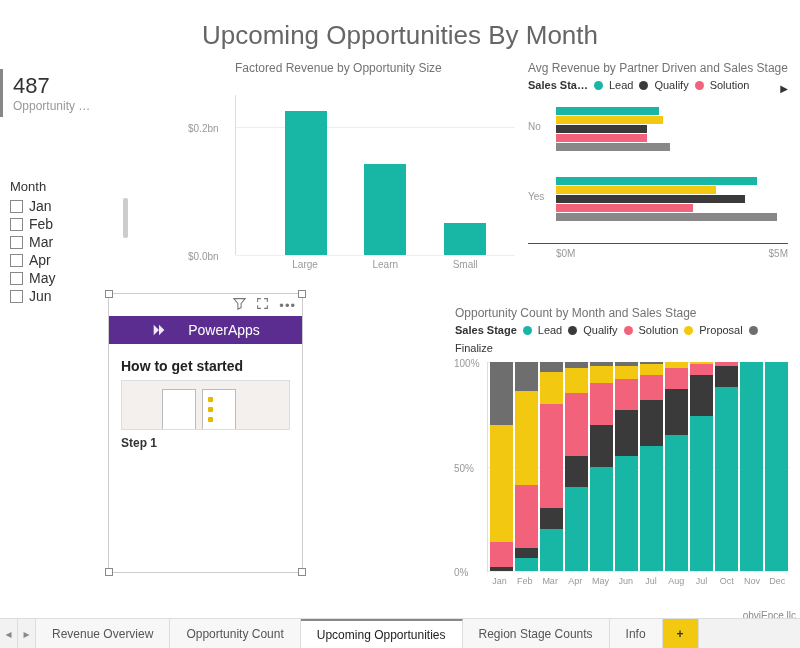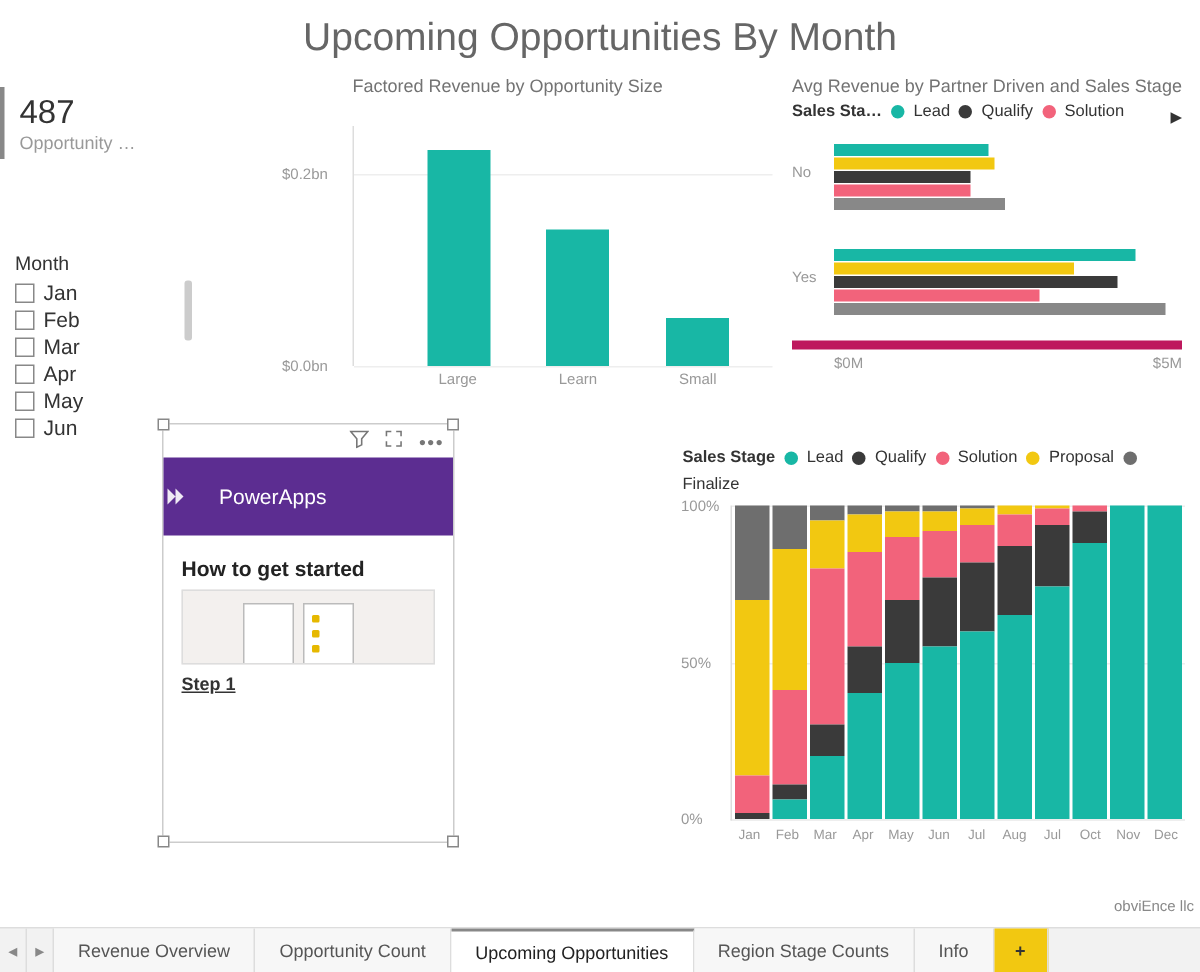--- a/index.html
+++ b/index.html
@@ -1,17 +1,17 @@
 <!DOCTYPE html>
 <html><head>
 <meta charset="utf-8">
 <style>
   * { box-sizing: border-box; margin: 0; padding: 0; }
   body { font-family: "Segoe UI", Arial, sans-serif; background: #fff; color: #333; width: 800px; height: 648px; overflow: hidden; position: relative; }
-  .page-title { font-size: 26px; font-weight: 300; color: #666; text-align: center; padding: 9px 0 10px; }
+  .page-title { font-size: 26px; font-weight: 300; color: #666; text-align: center; padding: 20px 0 10px; }
   .canvas { position: relative; width: 100%; height: 560px; }
   
   .kpi { position: absolute; left: 0; top: 8px; width: 120px; border-left: 3px solid #888; padding: 4px 0 4px 10px; }
   .kpi-val { font-size: 22px; color: #333; }
   .kpi-label { font-size: 12px; color: #999; white-space: nowrap; overflow: hidden; text-overflow: ellipsis; }
   
   .slicer { position: absolute; left: 10px; top: 78px; width: 110px; margin-top: 40px; }
   .slicer-header { font-size: 13px; color: #333; margin-bottom: 4px; }
   .slicer-item { font-size: 14px; color: #333; display: flex; align-items: center; gap: 6px; margin: 2px 0; }
   .chk { width: 13px; height: 13px; border: 1px solid #888; background: #fff; }
@@ -24,21 +24,21 @@
   
   .chart-factored { position: absolute; left: 235px; top: 0; width: 280px; height: 230px; }
   .fr-plot { position: relative; height: 160px; margin-top: 20px; border-left: 1px solid #ddd; }
   .fr-grid { position: absolute; left: 0; right: 0; border-top: 1px solid #eee; }
   .fr-ylab { position: absolute; left: -48px; font-size: 10px; color: #999; transform: translateY(-50%); }
   .fr-bars { position: absolute; left: 30px; right: 10px; bottom: 0; top: 0; display: flex; align-items: flex-end; justify-content: space-around; }
   .fr-bar { width: 42px; background: #18b7a5; }
   .fr-xlab { display: flex; justify-content: space-around; font-size: 10px; color: #999; margin-left: 30px; margin-right: 10px; padding-top: 4px; }
   
   .chart-avg { position: absolute; left: 528px; top: 0; width: 260px; height: 230px; }
-  .avg-plot { position: relative; height: 145px; margin-top: 8px; border-bottom: 6px solid #be185d; }
+  .avg-plot { position: relative; height: 145px; margin-top: 8px; border-bottom: 1px solid #be185d; }
   .avg-group { position: absolute; left: 28px; right: 4px; }
   .avg-bar { height: 8px; margin-bottom: 1px; }
   .avg-ylab { position: absolute; left: 0; font-size: 10px; color: #999; }
   .avg-xlab { display: flex; justify-content: space-between; font-size: 10px; color: #999; margin-left: 28px; padding-top: 4px; }
   .arrow-right { position: absolute; right: 0; top: 22px; font-size: 10px; color: #333; }
   
   .chart-stacked { position: absolute; left: 455px; top: 245px; width: 335px; height: 285px; }
   .st-plot { position: relative; height: 210px; margin-top: 8px; border-left: 1px solid #ddd; border-bottom: 1px solid #ddd; margin-left: 32px; }
   .st-grid { position: absolute; left: 0; right: 0; border-top: 1px solid #eee; }
   .st-ylab { position: absolute; left: -34px; font-size: 10px; color: #999; transform: translateY(-50%); }
@@ -49,29 +49,29 @@
   .st-xlab span { flex: 1; text-align: center; }
   
   .pa-widget { position: absolute; left: 108px; top: 232px; width: 195px; height: 280px; border: 1px solid #ccc; background: #fff; }
   .pa-corner { position: absolute; width: 8px; height: 8px; border: 1px solid #888; background: #fff; }
   .pa-corner.tl { left: -4px; top: -4px; }
   .pa-corner.tr { right: -4px; top: -4px; }
   .pa-corner.bl { left: -4px; bottom: -4px; }
   .pa-corner.br { right: -4px; bottom: -4px; }
   .pa-toolbar { height: 22px; display: flex; justify-content: flex-end; align-items: center; gap: 10px; padding: 0 6px; color: #777; font-size: 13px; }
   .pa-toolbar .icon { cursor: pointer; }
-  .pa-banner { background: #5c2d91; color: #fff; text-align: center; padding: 18px 0; font-size: 14px; display: flex; align-items: center; gap: 21px; }
+  .pa-banner { background: #5c2d91; color: #fff; text-align: center; padding: 6px 0; font-size: 14px; display: flex; justify-content: center; align-items: center; gap: 21px; }
   .pa-body { padding: 10px 12px; font-size: 12px; color: #555; line-height: 1.4; }
   .pa-body a { color: #5c2d91; text-decoration: none; }
   .pa-get { font-weight: 700; font-size: 14px; color: #222; margin: 14px 12px 6px; }
   .pa-step-img { margin: 0 12px; height: 50px; background: #f3f0ee; border: 1px solid #ddd; position: relative; overflow: hidden; }
   .pa-step-img .shape-a { position: absolute; left: 40px; top: 8px; width: 34px; height: 50px; background: #fff; border: 1px solid #bbb; }
   .pa-step-img .shape-b { position: absolute; left: 80px; top: 8px; width: 34px; height: 50px; background: #fff; border: 1px solid #bbb; }
   .pa-step-img .dot { position: absolute; width: 5px; height: 5px; background: #e6b800; border-radius: 1px; }
-  .pa-step-lbl { font-weight: 700; font-size: 12px; margin: 6px 12px; text-decoration: underline; }
+  .pa-step-lbl { font-weight: 700; font-size: 12px; margin: 6px 12px; }
   
   .attrib { position: absolute; right: 4px; bottom: 0; font-size: 10px; color: #888; }
   
   .tabbar { position: absolute; left: 0; right: 0; bottom: 0; height: 30px; background: #f2f2f2; border-top: 1px solid #ddd; display: flex; align-items: stretch; font-size: 12px; }
   .tab-nav { width: 18px; display: flex; align-items: center; justify-content: center; color: #888; border-right: 1px solid #ddd; }
   .tab { padding: 0 16px; display: flex; align-items: center; color: #555; border-right: 1px solid #ddd; cursor: pointer; background: #f7f7f7; }
   .tab.active { background: #fff; border-top: 2px solid #888; font-weight: 400; color: #222; }
   .tab.add { background: #f2c811; font-weight: 700; color: #333; justify-content: center; width: 36px; padding: 0; }
   
   .c-lead { background: #18b7a5; }
@@ -211,20 +211,21 @@
       <div class="shape-a"></div>
         <div class="shape-b"></div>
       <span class="dot" style="left:86px;top:16px"></span>
       <span class="dot" style="left:86px;top:26px"></span>
       <span class="dot" style="left:86px;top:36px"></span>
     </div>
     <div class="pa-step-lbl">Step 1</div>
   </div>
 
   <div class="chart-stacked">
+    <div class="chart-title">Opportunity Count by Month and Sales Stage</div>
     <div class="legend" style="margin-top:4px">
       <b>Sales Stage</b>
       <span class="swatch c-lead"></span>
         <span>Lead</span>
       <span class="swatch c-qualify"></span>
         <span>Qualify</span>
       <span class="swatch c-solution"></span>
         <span>Solution</span>
       <span class="swatch c-proposal"></span>
         <span>Proposal</span>

